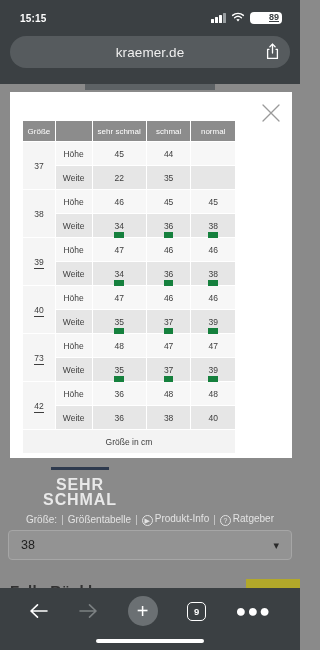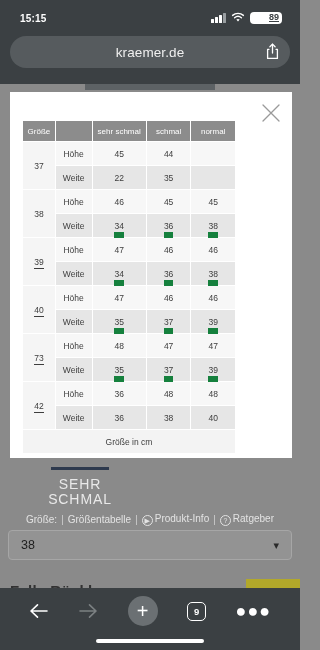--- a/index.html
+++ b/index.html
@@ -59,21 +59,21 @@
     background: #5d6265;
   }
 
   .tab-block {
     position: absolute; top: 383px; left: 24px; width: 112px; text-align: center;
   }
   .tab-underline {
     width: 58px; height: 3px; background: #2e3a4e; margin: 0 auto 7px;
   }
   .tab-label {
-    color: #e9e9e9; font-size: 14px; font-weight: normal;
+    color: #e9e9e9; font-size: 16px; font-weight: bold;
     letter-spacing: .9px; line-height: 15px;
   }
 
   .meta-row {
     position: absolute; top: 429px; left: 0; width: 300px;
     display: flex; align-items: center; justify-content: center; gap: 4px;
     font-size: 10px; color: #e3e3e3; white-space: nowrap;
   }
   .meta-row .sep { color: #cfcfcf; }
   .meta-link { color: #e3e3e3; }

